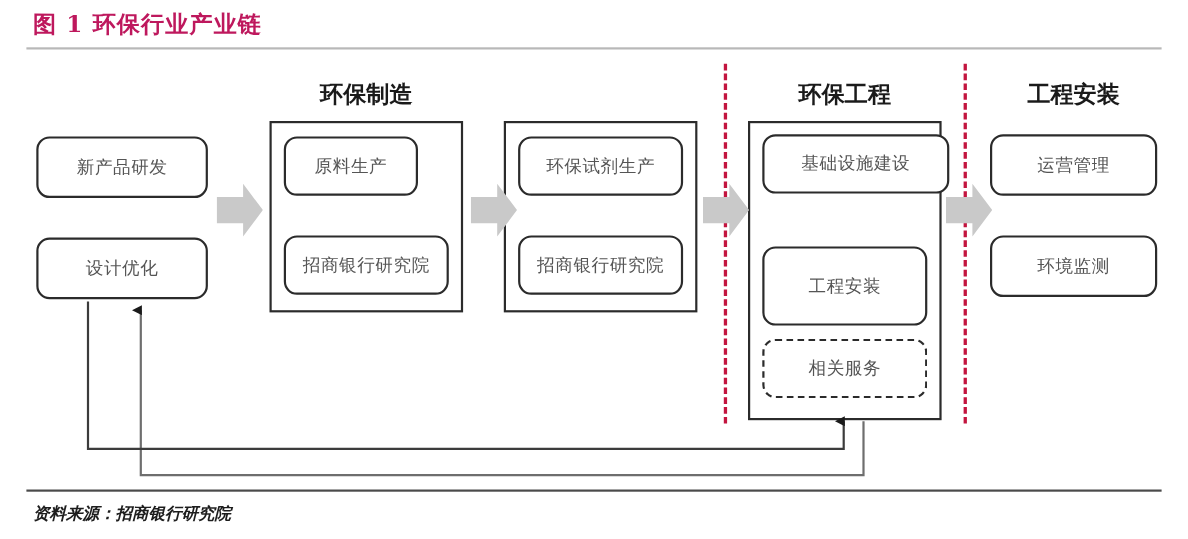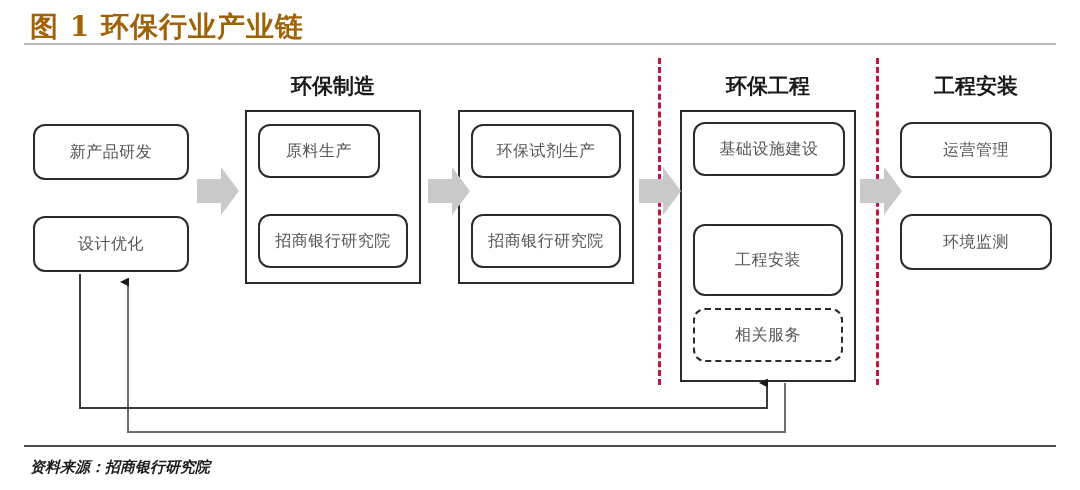--- a/index.html
+++ b/index.html
@@ -17,23 +17,23 @@
     background: #ffffff;
     overflow: hidden;
   }
 
   
   .fig-title {
     position: absolute;
     left: 30px;
     top: 8px;
     font-family: "DejaVu Serif", "Liberation Serif", serif;
-    font-size: 28px;
+    font-size: 21px;
     font-weight: bold;
-    color: #a16207;
+    color: #be185d;
     letter-spacing: 1px;
     white-space: nowrap;
   }
   .title-rule {
     position: absolute;
     left: 24px;
     top: 43px;
     width: 1032px;
     height: 2px;
     background: #b8b8b8;
@@ -144,21 +144,21 @@
 
   <div class="group-box" style="left:245px; top:110px; width:176px; height:174px;"></div>
   <div class="node" style="left:258px; top:124px; width:122px; height:54px;">原料生产</div>
   <div class="node" style="left:258px; top:214px; width:150px; height:54px;">招商银行研究院</div>
 
   <div class="group-box" style="left:458px; top:110px; width:176px; height:174px;"></div>
   <div class="node" style="left:471px; top:124px; width:150px; height:54px;">环保试剂生产</div>
   <div class="node" style="left:471px; top:214px; width:150px; height:54px;">招商银行研究院</div>
 
   <div class="group-box" style="left:680px; top:110px; width:176px; height:272px;"></div>
-  <div class="node" style="left:693px; top:122px; width:152px; height:54px;">基础设施建设</div>
+  <div class="node" style="left:693px; top:122px; width:170px; height:54px;">基础设施建设</div>
   <div class="node" style="left:693px; top:224px; width:150px; height:72px;">工程安装</div>
   <div class="node dashed" style="left:693px; top:308px; width:150px; height:54px;">相关服务</div>
 
   <div class="node" style="left:900px; top:122px; width:152px; height:56px;">运营管理</div>
   <div class="node" style="left:900px; top:214px; width:152px; height:56px;">环境监测</div>
 
   <div class="block-arrow" style="left:197px; top:165px;">
     <svg width="42" height="52" viewBox="0 0 42 52" aria-hidden="true">
       <polygon points="0,14 24,14 24,2 42,26 24,50 24,38 0,38" fill="#c9c9c9"></polygon>
     </svg>

